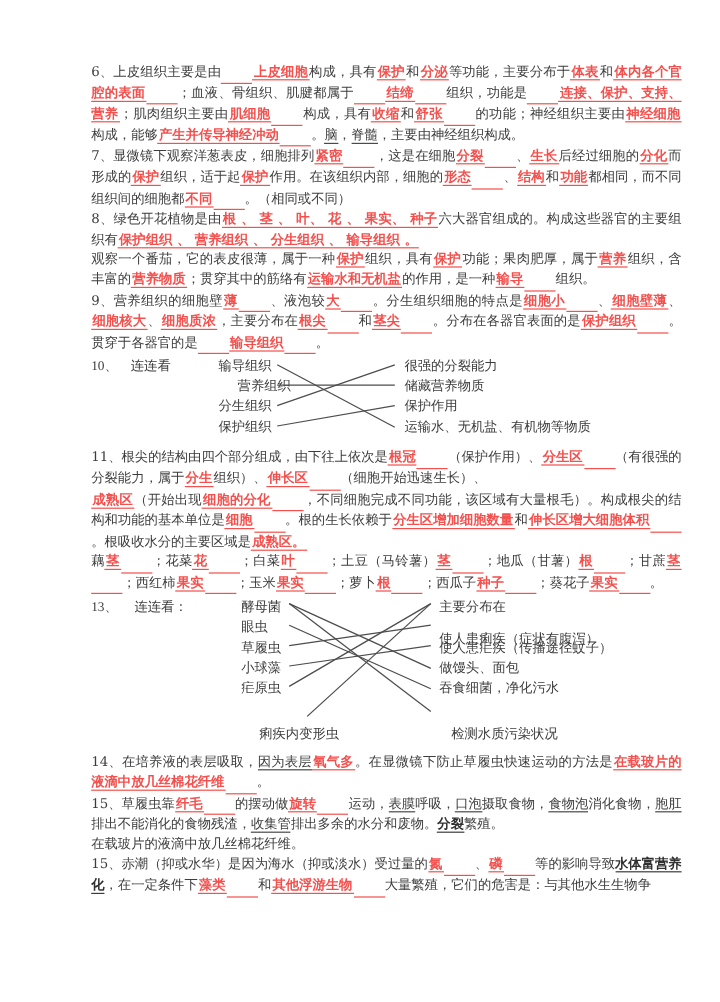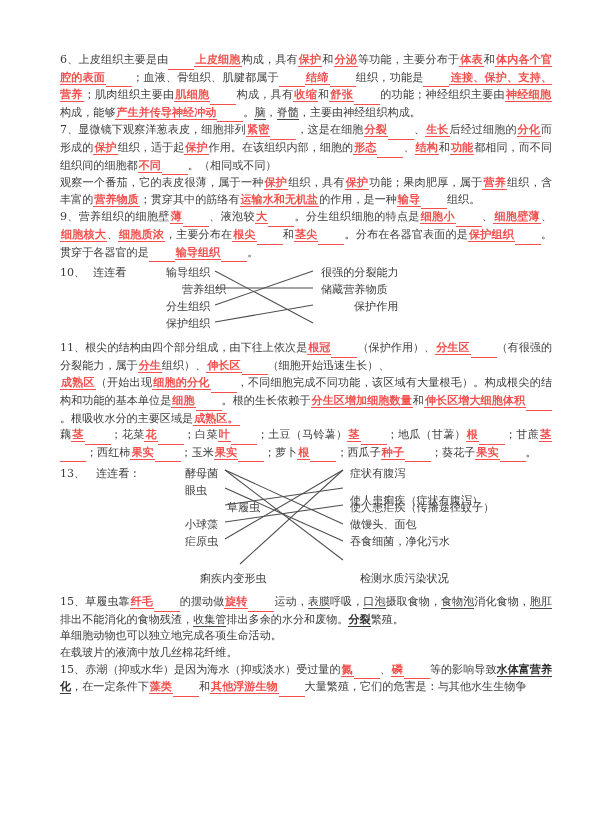--- a/index.html
+++ b/index.html
@@ -16,21 +16,21 @@
   }
   .page {
     position: relative;
     width: 600px;
     height: 835px;
     padding: 0;
     box-sizing: border-box;
   }
   .body-col {
     position: absolute;
-    left: 60px;
+    left: 76px;
     top: 52px;
     width: 492px;
   }
   p.line {
     margin: 0;
     padding: 0;
     font-size: 11.1px;
     line-height: 16.6px;
     text-align: justify;
     text-justify: inter-character;
@@ -63,20 +63,21 @@
     border-bottom: 1px solid #f4504d;
     min-width: 26px;
   }
   
   .match {
     position: relative;
     margin: 2px 0 0 0;
   }
   .match-inner {
     position: relative;
+    font-family: Liberation Serif, serif;
   }
   .match svg {
     position: absolute;
     left: 0;
     top: 0;
     overflow: visible;
     pointer-events: none;
   }
   .m-label {
     position: absolute;
@@ -107,37 +108,39 @@
 </head>
 <body>
 
 <div class="page">
   <div class="body-col">
 
     <p class="line q"><span>6、</span><span>上皮组织主要是由</span><span class="blank">&nbsp;</span><span class="ans">上皮细胞</span><span>构成，具有</span><span class="ans">保护</span><span>和</span><span class="ans">分泌</span><span>等功能，主要分布于</span><span class="ans">体表</span><span>和</span><span class="ans">体内各个官腔的表面</span><span class="blank">&nbsp;</span><span>；血液、骨组织、肌腱都属于</span><span class="blank">&nbsp;</span><span class="ans">结缔</span><span class="blank">&nbsp;</span><span>组织，功能是</span><span class="blank">&nbsp;</span><span class="ans">连接、保护、支持、营养</span><span>；肌肉组织主要由</span><span class="ans">肌细胞</span><span class="blank">&nbsp;</span><span>构成，具有</span><span class="ans">收缩</span><span>和</span><span class="ans">舒张</span><span class="blank">&nbsp;&nbsp;&nbsp;&nbsp;</span><span>的功能；神经组织主要由</span><span class="ans">神经细胞</span><span>构成，能够</span><span class="ans">产生并传导神经冲动</span><span class="blank">&nbsp;&nbsp;</span><span>。</span><span class="uline">脑</span><span>，</span><span class="uline">脊髓</span><span>，主要由神经组织构成。</span></p>
 
     <p class="line q"><span>7、</span><span>显微镜下观察洋葱表皮，细胞排列</span><span class="ans">紧密</span><span class="blank">&nbsp;&nbsp;</span><span>，这是在细胞</span><span class="ans">分裂</span><span class="blank">&nbsp;</span><span>、</span><span class="ans">生长</span><span>后经过细胞的</span><span class="ans">分化</span><span>而形成的</span><span class="ans">保护</span><span>组织，适于起</span><span class="ans">保护</span><span>作用。在该组织内部，细胞的</span><span class="ans">形态</span><span class="blank">&nbsp;&nbsp;</span><span>、</span><span class="ans">结构</span><span>和</span><span class="ans">功能</span><span>都相同，而不同组织间的细胞都</span><span class="ans">不同</span><span class="blank">&nbsp;&nbsp;</span><span>。（相同或不同）</span></p>
 
+    <p class="line q"><span>8、</span><span>绿色开花植物是由</span><span class="ans">根 、 茎 、 叶、 花 、 果实、 种子</span><span>六大器官组成的。构成这些器官的主要组织有</span><span class="ans">保护组织 、 营养组织 、 分生组织 、 输导组织 。</span></p>
     <p class="line"><span>观察一个番茄，它的表皮很薄，属于一种</span><span class="ans">保护</span><span>组织，具有</span><span class="ans">保护</span><span>功能；果肉肥厚，属于</span><span class="ans">营养</span><span>组织，含丰富的</span><span class="ans">营养物质</span><span>；贯穿其中的筋络有</span><span class="ans">运输水和无机盐</span><span>的作用，是一种</span><span class="ans">输导</span><span class="blank">&nbsp;&nbsp;</span><span>组织。</span></p>
 
     <p class="line q"><span>9、</span><span>营养组织的细胞壁</span><span class="ans">薄</span><span class="blank">&nbsp;&nbsp;</span><span>、液泡较</span><span class="ans">大</span><span class="blank">&nbsp;</span><span>。分生组织细胞的特点是</span><span class="ans">细胞小</span><span class="blank">&nbsp;</span><span>、</span><span class="ans">细胞壁薄</span><span>、</span><span class="ans">细胞核大</span><span>、</span><span class="ans">细胞质浓</span><span>，主要分布在</span><span class="ans">根尖</span><span class="blank">&nbsp;</span><span>和</span><span class="ans">茎尖</span><span class="blank">&nbsp;</span><span>。分布在各器官表面的是</span><span class="ans">保护组织</span><span class="blank">&nbsp;&nbsp;&nbsp;</span><span>。贯穿于各器官的是</span><span class="blank">&nbsp;</span><span class="ans">输导组织</span><span class="blank">&nbsp;&nbsp;&nbsp;</span><span>。</span></p>
 
     <div class="match" style="height:76px;">
       <div class="match-inner" style="position:relative;height:76px;">
         <span class="m-title" style="left:0px;top:1px;">10、</span>
         <span class="m-title" style="left:33px;top:1px;">连连看</span>
 
         <span class="m-label" style="left:106px;top:1px;">输导组织</span>
         <span class="m-label" style="left:106px;top:18px;margin-left:16px;">营养组织</span>
         <span class="m-label" style="left:106px;top:35px;">分生组织</span>
         <span class="m-label" style="left:106px;top:52px;">保护组织</span>
 
         <span class="m-label" style="left:261px;top:1px;">很强的分裂能力</span>
         <span class="m-label" style="left:261px;top:18px;">储藏营养物质</span>
-        <span class="m-label" style="left:261px;top:35px;margin-left:33px;">保护作用</span>
+        <span class="m-label" style="left:261px;top:35px;">保护作用</span>
+        <span class="m-label" style="left:261px;top:52px;">运输水、无机盐、有机物等物质</span>
 
         <svg width="492" height="76">
           <line class="match-line" x1="155" y1="7" x2="253" y2="59"></line>
           <line class="match-line" x1="155" y1="24" x2="253" y2="24"></line>
           <line class="match-line" x1="155" y1="41" x2="253" y2="7"></line>
           <line class="match-line" x1="155" y1="58" x2="253" y2="41"></line>
         </svg>
       </div>
     </div>
 
@@ -146,46 +149,46 @@
 
     <p class="line" id="q12-items"><span class="">藕</span><span class="ans">茎</span><span class="blank">&nbsp;</span><span>；</span><span class="">花菜</span><span class="ans">花</span><span class="blank">&nbsp;</span><span>；</span><span class="">白菜</span><span class="ans">叶</span><span class="blank">&nbsp;</span><span>；</span><span class="">土豆（马铃薯）</span><span class="ans">茎</span><span class="blank">&nbsp;</span><span>；</span><span class="">地瓜（甘薯）</span><span class="ans">根</span><span class="blank">&nbsp;</span><span>；</span><span class="">甘蔗</span><span class="ans">茎</span><span class="blank">&nbsp;</span><span>；</span><span class="">西红柿</span><span class="ans">果实</span><span class="blank">&nbsp;</span><span>；</span><span class="">玉米</span><span class="ans">果实</span><span class="blank">&nbsp;</span><span>；</span><span class="">萝卜</span><span class="ans">根</span><span class="blank">&nbsp;</span><span>；</span><span class="">西瓜子</span><span class="ans">种子</span><span class="blank">&nbsp;</span><span>；</span><span class="">葵花子</span><span class="ans">果实</span><span class="blank">&nbsp;</span><span>。</span></p>
 
     <div class="match" style="height:130px;">
       <div class="match-inner" style="position:relative;height:130px;">
         <span class="m-title" style="left:0px;top:2px;">13、</span>
         <span class="m-title" style="left:36px;top:2px;">连连看：</span>
 
         <span class="m-label" style="left:125px;top:2px;">酵母菌</span>
         <span class="m-label" style="left:125px;top:19px;">眼虫</span>
-        <span class="m-label" style="left:125px;top:36px;margin-left:42px;">草履虫</span>
+        <span class="m-label" style="left:125px;top:36px;">草履虫</span>
         <span class="m-label" style="left:125px;top:53px;text-align:right;">小球藻</span>
         <span class="m-label" style="left:125px;top:70px;">疟原虫</span>
 
-        <span class="m-label" style="left:290px;top:2px;">症状有腹泻</span>
+        <span class="m-label" style="left:290px;top:2px;">主要分布在</span>
         <span class="m-label" style="left:290px;top:19px;margin-top:10px;">使人患痢疾（症状有腹泻）</span>
         <span class="m-label" style="left:290px;top:36px;">使人患疟疾（传播途径蚊子）</span>
         <span class="m-label" style="left:290px;top:53px;">做馒头、面包</span>
         <span class="m-label" style="left:290px;top:70px;">吞食细菌，净化污水</span>
 
         <span class="m-caption" style="left:140px;top:107px;">痢疾内变形虫</span>
         <span class="m-caption" style="left:300px;top:107px;">检测水质污染状况</span>
 
         <svg width="492" height="130">
           <line class="match-line" x1="165" y1="6" x2="283" y2="60"></line>
           <line class="match-line" x1="165" y1="24" x2="283" y2="77"></line>
           <line class="match-line" x1="165" y1="41" x2="283" y2="24"></line>
           <line class="match-line" x1="165" y1="58" x2="283" y2="41"></line>
           <line class="match-line" x1="165" y1="75" x2="283" y2="6"></line>
           <line class="match-line" x1="180" y1="100" x2="283" y2="6"></line>
           <line class="match-line" x1="165" y1="6" x2="283" y2="96"></line>
         </svg>
       </div>
     </div>
 
+    <p class="line q"><span>14、</span><span>在培养液的表层吸取，</span><span class="uline">因为表层</span><span class="ans">氧气多</span><span>。在显微镜下防止草履虫快速运动的方法是</span><span class="ans">在载玻片的液滴中放几丝棉花纤维</span><span class="blank">&nbsp;&nbsp;</span><span>。</span></p>
 
     <p class="line q"><span>15、</span><span>草履虫靠</span><span class="ans">纤毛</span><span class="blank">&nbsp;</span><span>的摆动做</span><span class="ans">旋转</span><span class="blank">&nbsp;</span><span>运动，</span><span class="uline">表膜</span><span>呼吸，</span><span class="uline">口泡</span><span>摄取食物，</span><span class="uline">食物泡</span><span>消化食物，</span><span class="uline">胞肛</span><span>排出不能消化的食物残渣，</span><span class="uline">收集管</span><span>排出多余的水分和废物。</span><span class="ubold">分裂</span><span>繁殖。</span></p>
-    <p class="line">单细胞动物也可以独立地完成各项生命活动。</p>
     <p class="line">在载玻片的液滴中放几丝棉花纤维。</p>
 
     <p class="line q"><span>15、</span><span>赤潮（抑或水华）是因为海水（抑或淡水）受过量的</span><span class="ans">氮</span><span class="blank">&nbsp;</span><span>、</span><span class="ans">磷</span><span class="blank">&nbsp;&nbsp;</span><span>等的影响导致</span><span class="ubold">水体富营养化</span><span>，在一定条件下</span><span class="ans">藻类</span><span class="blank">&nbsp;</span><span>和</span><span class="ans">其他浮游生物</span><span class="blank">&nbsp;&nbsp;</span><span>大量繁殖，它们的危害是：与其他水生生物争</span></p>
 
   </div>
 </div>
 
 </body></html>

